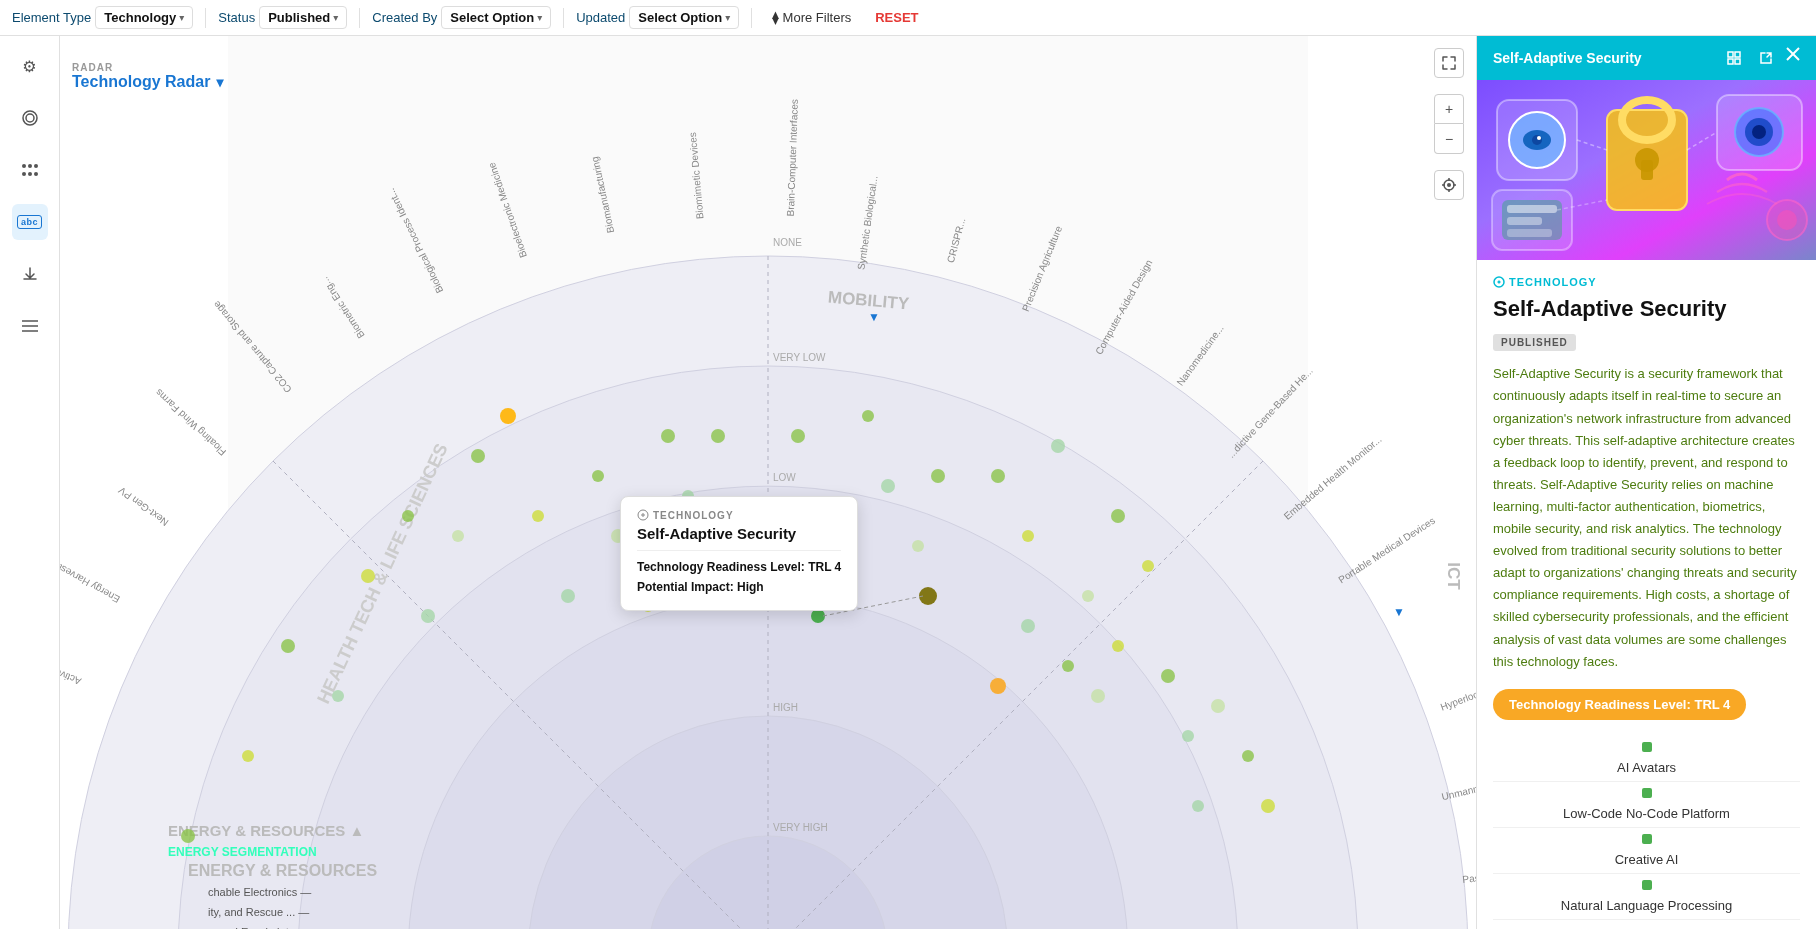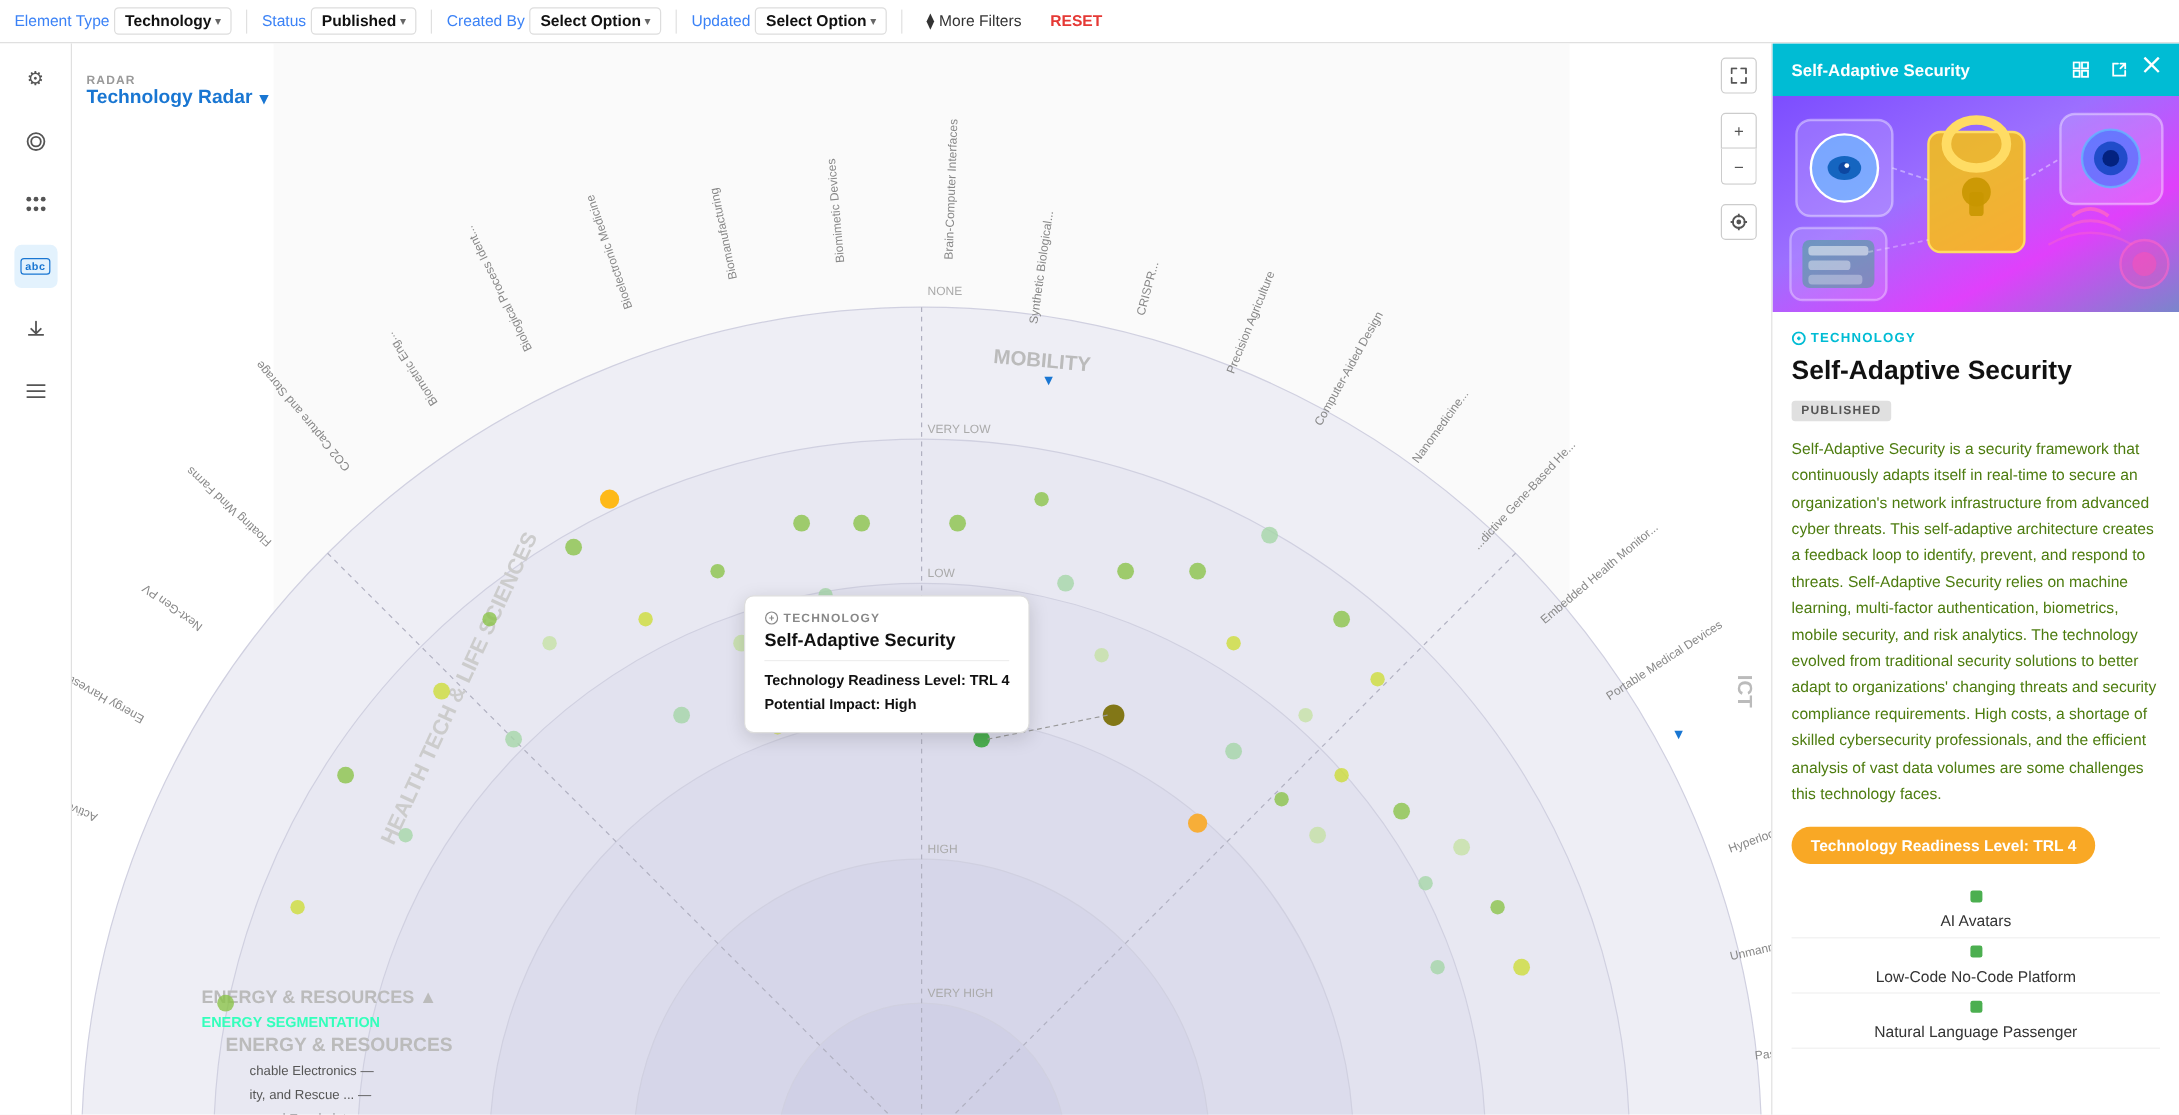--- a/index.html
+++ b/index.html
@@ -6,21 +6,21 @@
     body { font-family: -apple-system, BlinkMacSystemFont, 'Segoe UI', sans-serif; background: #f5f5f5; overflow: hidden; width: 1816px; height: 929px; }
 
     
     .filter-bar {
       display: flex; align-items: center; height: 36px;
       background: #fff; border-bottom: 1px solid #e0e0e0;
       padding: 0 12px; gap: 8px; font-size: 13px; color: #333;
       position: relative; z-index: 100;
     }
     .filter-item { display: flex; align-items: center; gap: 4px; }
-    .filter-label { color: #3b82f6; font-weight: 400; }
+    .filter-label { color: #0c4a6e; font-weight: 400; }
     .filter-value { color: #111; font-weight: 600; }
     .filter-dropdown {
       display: flex; align-items: center; gap: 3px;
       border: 1px solid #ddd; border-radius: 4px; padding: 3px 8px;
       cursor: pointer; background: #fff;
     }
     .chevron { font-size: 10px; color: #666; }
     .divider { width: 1px; height: 20px; background: #e0e0e0; margin: 0 4px; }
     .more-filters { display: flex; align-items: center; gap: 4px; cursor: pointer; padding: 3px 8px; border-radius: 4px; }
     .reset-btn { color: #e53935; cursor: pointer; font-weight: 600; padding: 3px 8px; border-radius: 4px; }
@@ -529,20 +529,24 @@
         <div class="related-item">
           <span style="width:10px;height:10px;border-radius:2px;background:#4caf50;display:inline-block;flex-shrink:0;"></span>
           <span>AI Avatars</span>
         </div>
         <div class="related-item">
           <span style="width:10px;height:10px;border-radius:2px;background:#4caf50;display:inline-block;flex-shrink:0;"></span>
           <span>Low-Code No-Code Platform</span>
         </div>
         <div class="related-item">
           <span style="width:10px;height:10px;border-radius:2px;background:#4caf50;display:inline-block;flex-shrink:0;"></span>
-          <span>Natural Language Passenger</span>
+          <span>Creative AI</span>
+        </div>
+        <div class="related-item">
+          <span style="width:10px;height:10px;border-radius:2px;background:#4caf50;display:inline-block;flex-shrink:0;"></span>
+          <span>Natural Language Processing</span>
         </div>
 
       </div>
     </div>
   </div>
 
 </div>
 
 </body></html>

